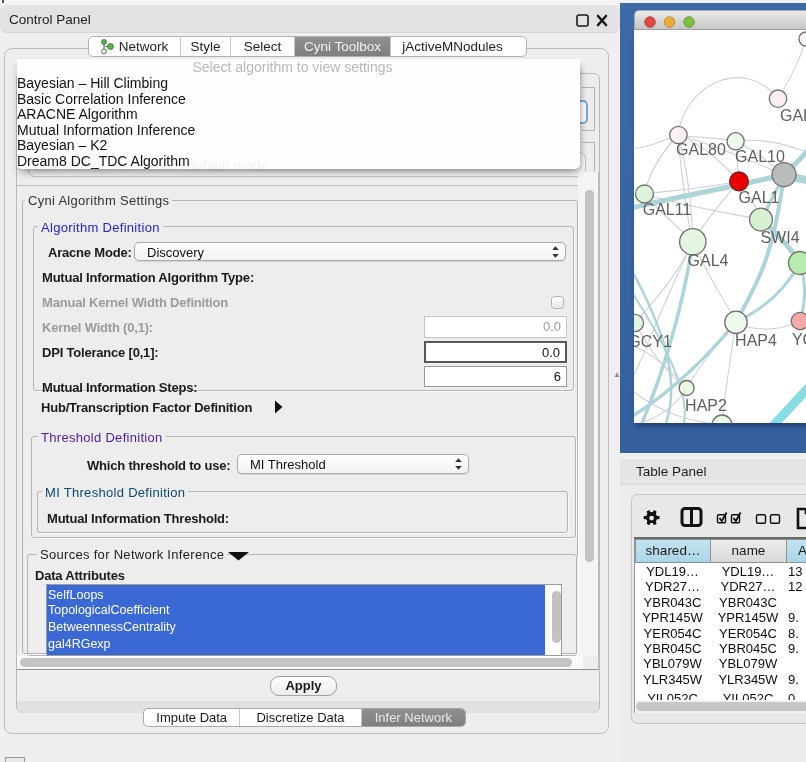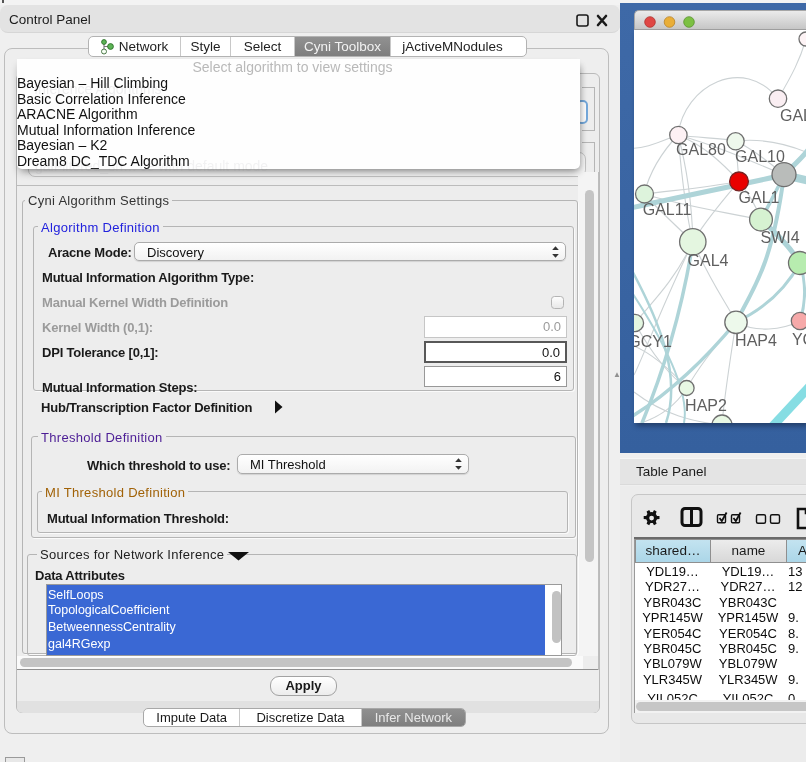--- a/index.html
+++ b/index.html
@@ -167,21 +167,21 @@
   <div class="gtitle" style="left:38px; top:430px; color:#4c1d95;">Threshold Definition</div>
   <label class="b" style="left:87px; top:458px;">Which threshold to use:</label>
   <div class="combo" style="left:237px; top:454px; width:232px; height:20px;">
       <span class="ct">MI Threshold</span>
     <svg class="spin" viewBox="0 0 9 14">
         <path d="M1.2 5 L4.5 1.2 L7.8 5 Z" fill="#333"></path>
         <path d="M1.2 9 L4.5 12.8 L7.8 9 Z" fill="#333"></path>
       </svg>
   </div>
   <div class="group" style="left:37px; top:491px; width:531px; height:42px;"></div>
-  <div class="gtitle" style="left:42px; top:485px; color:#a16207;">MI Threshold Definition</div>
+  <div class="gtitle" style="left:42px; top:485px; color:#0c4a6e;">MI Threshold Definition</div>
   <label class="b" style="left:47px; top:511px;">Mutual Information Threshold:</label>
 
   <div class="group" style="left:27px; top:554px; width:550px; height:102px;"></div>
   <div class="gtitle" style="left:37px; top:547px; color:#222;">Sources for Network Inference</div>
   <svg class="abs" style="left:227px; top:551px;" width="23" height="10" viewBox="0 0 23 10">
       <path d="M1 1 L22 1 L11.5 9.5 Z" fill="#111"></path>
     </svg>
   <label class="b" style="left:35px; top:568px;">Data Attributes</label>
   <div class="abs" id="datalist">
     <div class="sel"></div>

